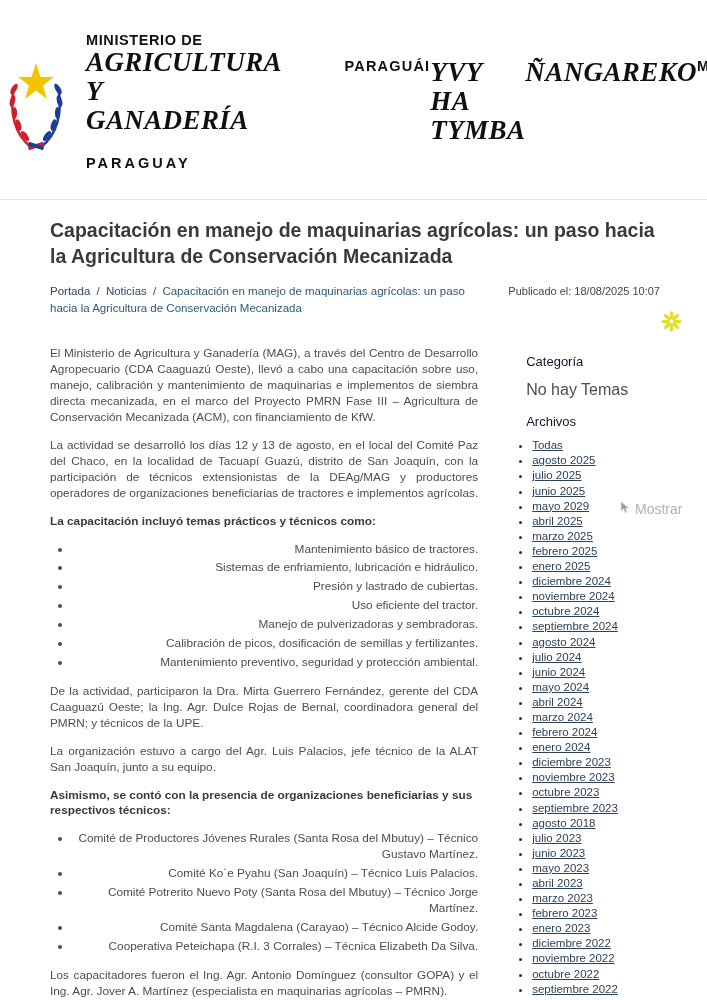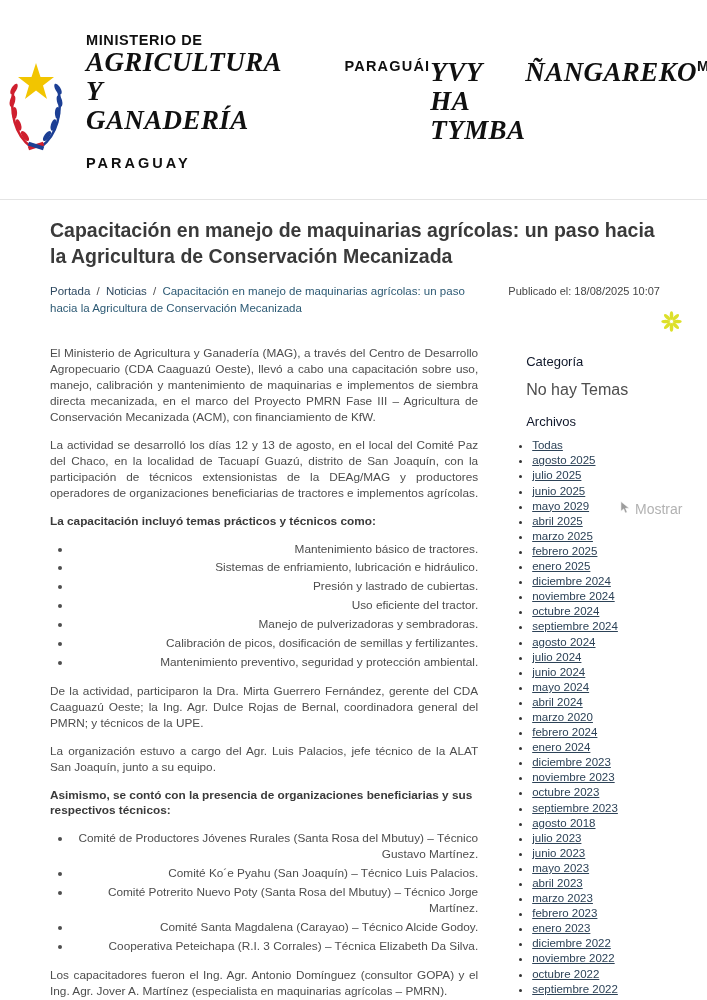--- a/index.html
+++ b/index.html
@@ -163,21 +163,21 @@
           <li><a>enero 2025</a></li>
           <li><a>diciembre 2024</a></li>
           <li><a>noviembre 2024</a></li>
           <li><a>octubre 2024</a></li>
           <li><a>septiembre 2024</a></li>
           <li><a>agosto 2024</a></li>
           <li><a>julio 2024</a></li>
           <li><a>junio 2024</a></li>
           <li><a>mayo 2024</a></li>
           <li><a>abril 2024</a></li>
-          <li><a>marzo 2020</a></li>
+          <li><a>marzo 2024</a></li>
           <li><a>febrero 2024</a></li>
           <li><a>enero 2024</a></li>
           <li><a>diciembre 2023</a></li>
           <li><a>noviembre 2023</a></li>
           <li><a>octubre 2023</a></li>
           <li><a>septiembre 2023</a></li>
           <li><a>agosto 2018</a></li>
           <li><a>julio 2023</a></li>
           <li><a>junio 2023</a></li>
           <li><a>mayo 2023</a></li>

